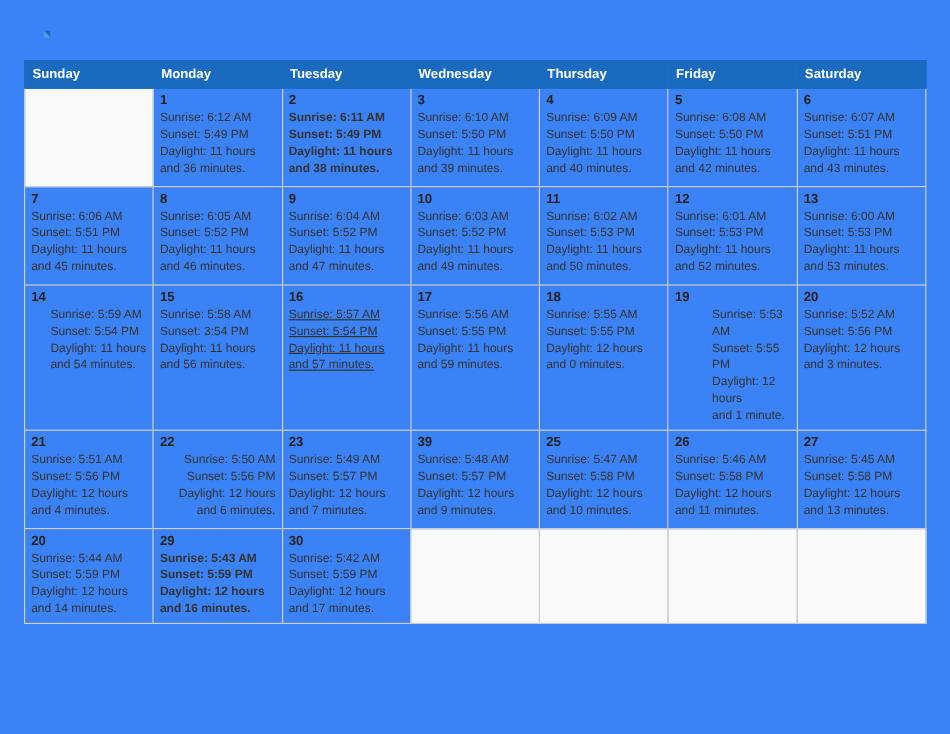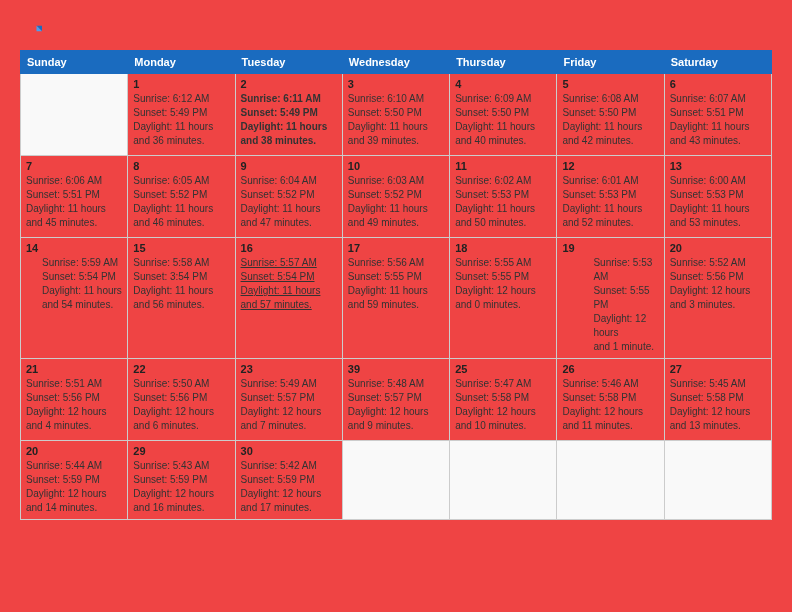--- a/index.html
+++ b/index.html
@@ -7,21 +7,21 @@
       font-family: Arial, sans-serif;
       background: #fff;
       width: 792px;
       height: 612px;
       overflow: hidden;
     }
     .page {
       width: 792px;
       height: 612px;
       padding: 18px 20px 10px 20px;
-      background: #ef4444;
+      background: #3b82f6;
     }
     .header-area {
       display: flex;
       justify-content: space-between;
       align-items: flex-start;
       margin-bottom: 6px;
     }
     .logo {
       display: flex;
       align-items: center;
@@ -278,21 +278,21 @@
         <tr>
           <td>
             <div class="day-number">21</div>
             <div class="day-info" style="white-space: pre-line;">Sunrise: 5:51 AM
 Sunset: 5:56 PM
 Daylight: 12 hours
 and 4 minutes.</div>
           </td>
           <td>
             <div class="day-number">22</div>
-            <div class="day-info" style="white-space: pre-line;">Sunrise: 5:50 AM
+            <div class="day-info" style="white-space: pre-line; text-align: right;">Sunrise: 5:50 AM
 Sunset: 5:56 PM
 Daylight: 12 hours
 and 6 minutes.</div>
           </td>
           <td>
             <div class="day-number">23</div>
             <div class="day-info" style="white-space: pre-line;">Sunrise: 5:49 AM
 Sunset: 5:57 PM
 Daylight: 12 hours
 and 7 minutes.</div>
@@ -329,21 +329,21 @@
         <tr class="last-row">
           <td>
             <div class="day-number">20</div>
             <div class="day-info" style="white-space: pre-line;">Sunrise: 5:44 AM
 Sunset: 5:59 PM
 Daylight: 12 hours
 and 14 minutes.</div>
           </td>
           <td>
             <div class="day-number">29</div>
-            <div class="day-info" style="white-space: pre-line;">Sunrise: 5:43 AM
+            <div class="day-info" style="white-space: pre-line; font-weight: bold;">Sunrise: 5:43 AM
 Sunset: 5:59 PM
 Daylight: 12 hours
 and 16 minutes.</div>
           </td>
           <td>
             <div class="day-number">30</div>
             <div class="day-info" style="white-space: pre-line;">Sunrise: 5:42 AM
 Sunset: 5:59 PM
 Daylight: 12 hours
 and 17 minutes.</div>

